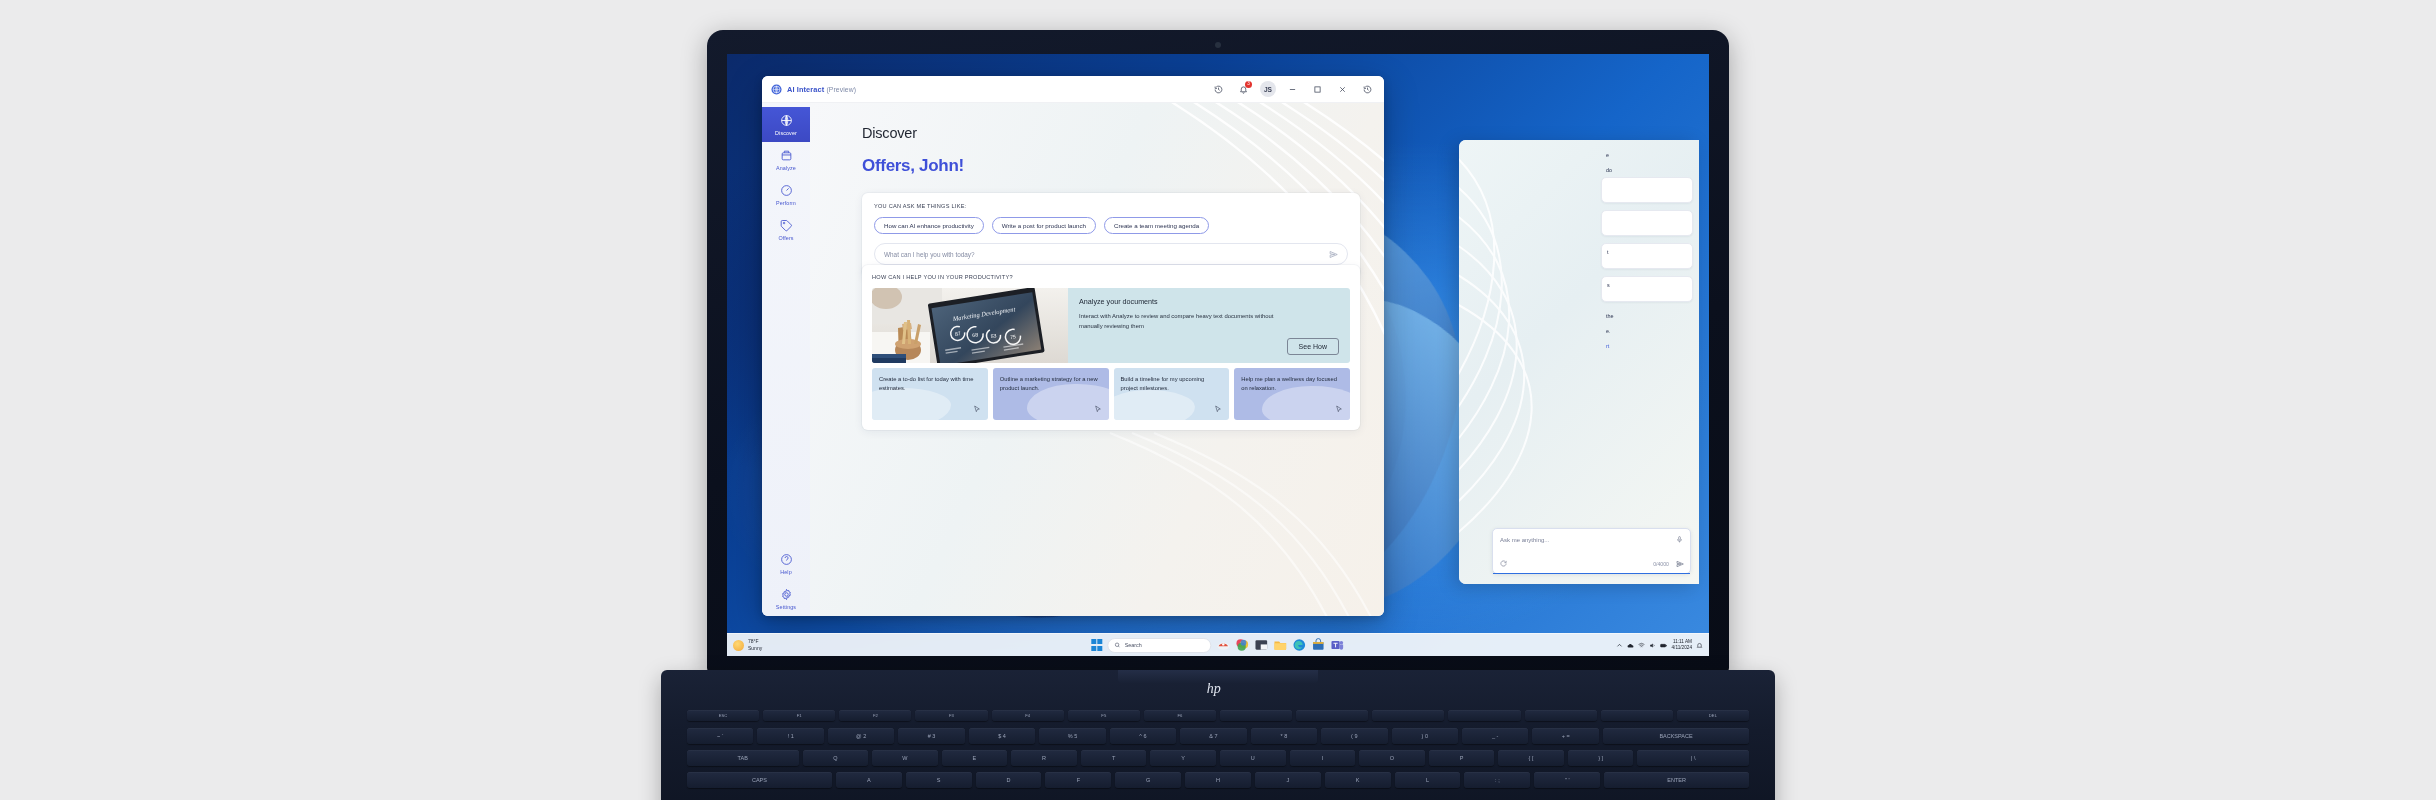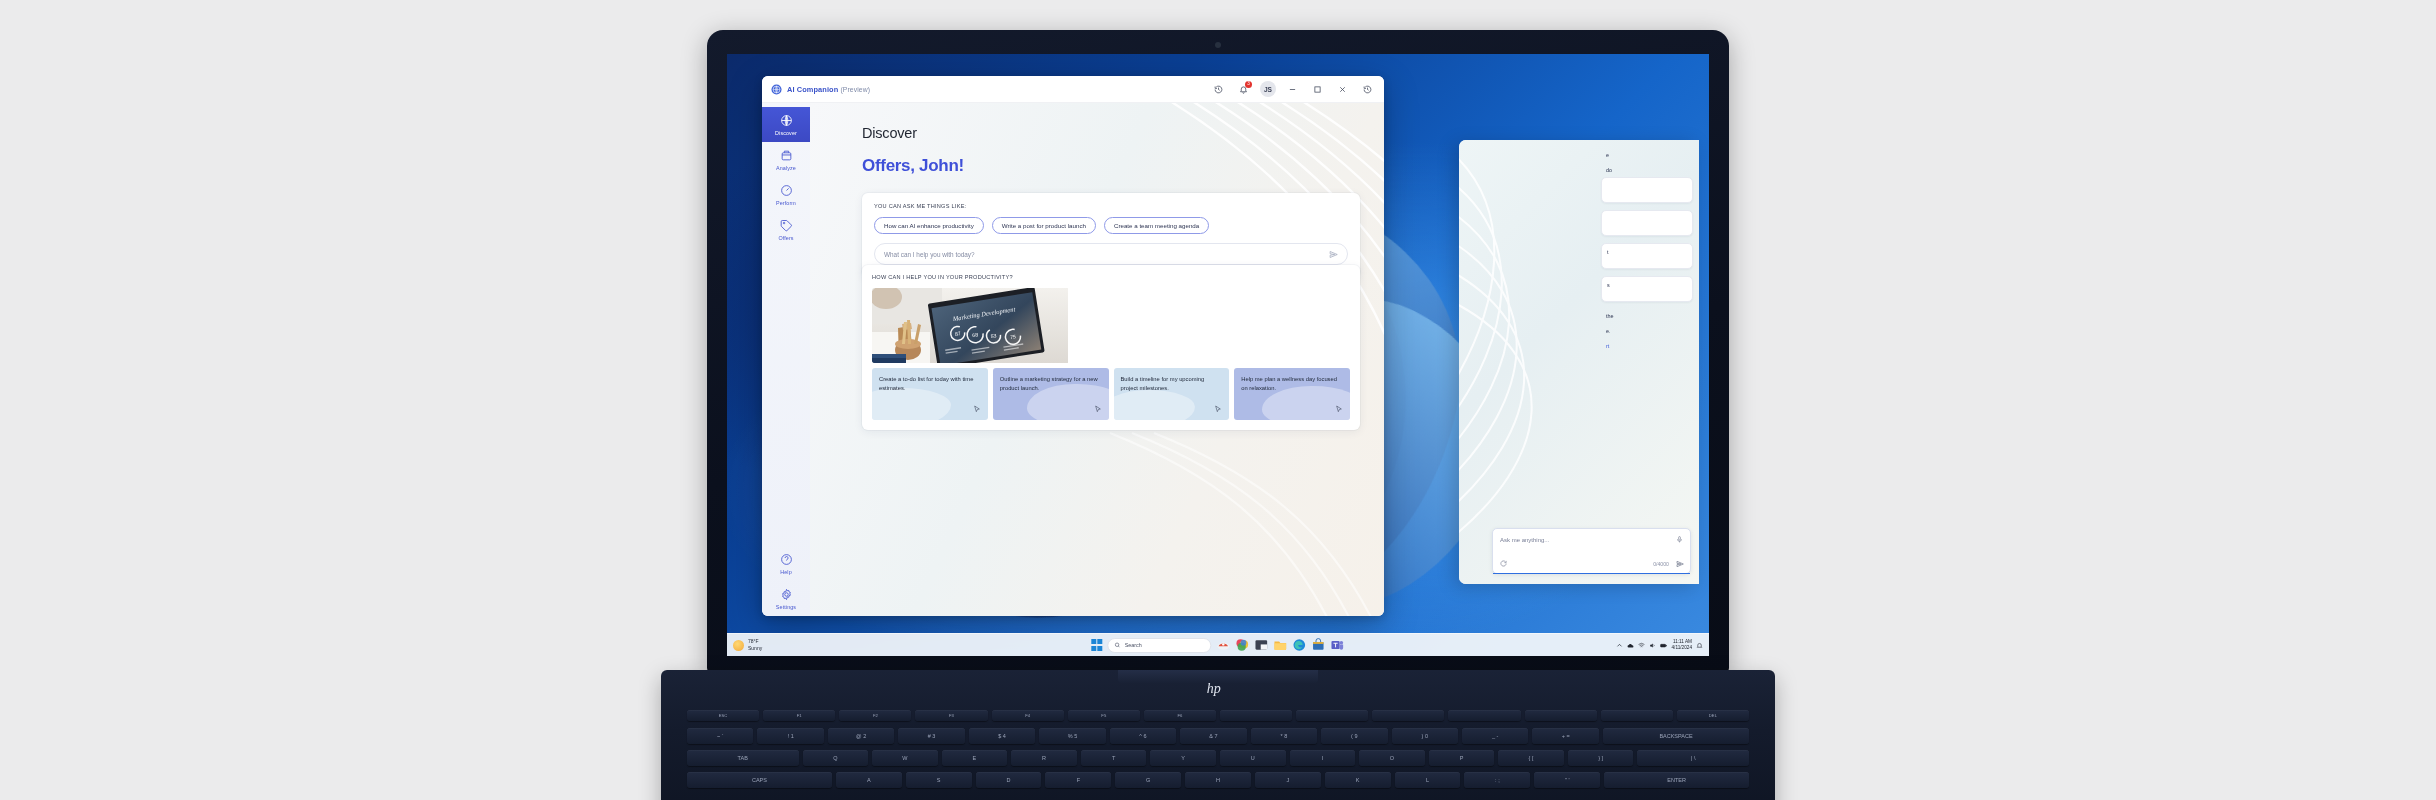--- a/index.html
+++ b/index.html
@@ -309,21 +309,21 @@
       <div class="appwin">
 
         <div class="titlebar">
           <div class="title-left">
             <svg class="app-logo" viewBox="0 0 24 24">
               <circle cx="12" cy="12" r="11" fill="#3f63d9"></circle>
               <circle cx="12" cy="12" r="7.5" fill="none" stroke="#fff" stroke-width="1.4"></circle>
               <path d="M12 4.5v15M4.5 12h15M12 4.5c3 3.4 3 11.6 0 15M12 4.5c-3 3.4-3 11.6 0 15" fill="none" stroke="#fff" stroke-width="1.1"></path>
             </svg>
             <div class="app-title">
-              <span>AI Companion</span>
+              <span>AI Interact</span>
               <span class="preview">(Preview)</span>
             </div>
           </div>
           <div class="title-right">
             <div class="tb-btn">
               <svg viewBox="0 0 24 24" fill="none" stroke="currentColor" stroke-width="2">
                 <path d="M3 12a9 9 0 1 0 3-6.7M3 4v5h5M12 7v5l3 2"></path>
               </svg>
             </div>
             <div class="tb-btn bell-wrap">
@@ -494,20 +494,25 @@
                         <rect x="70" y="54" width="16" height="1.3"></rect>
                             <rect x="70" y="57" width="12" height="1.3"></rect>
                         <rect x="96" y="58" width="18" height="1.3"></rect>
                             <rect x="96" y="61" width="13" height="1.3"></rect>
                         <rect x="128" y="60" width="20" height="1.3"></rect>
                             <rect x="128" y="63" width="15" height="1.3"></rect>
                       </g>
                     </g>
                   </svg>
                 </div>
+                <div class="hero-info">
+                  <div class="hero-h">Analyze your documents</div>
+                  <div class="hero-p">Interact with Analyze to review and compare heavy text documents without manually reviewing them</div>
+                  <button class="see-how">See How</button>
+                </div>
               </div>
 
               <div class="tiles">
                 <div class="tile tile-1">
                   <span class="blob" style="left:-18%;top:38%;width:86%;height:74%"></span>
                   <span class="tx">Create a to-do list for today with time estimates.</span>
                   <span class="cur">
                     <svg viewBox="0 0 24 24" fill="none" stroke="currentColor" stroke-width="1.7">
                           <path d="M5 3l14 9-6 1.6L10 20z"></path>
                         </svg>

